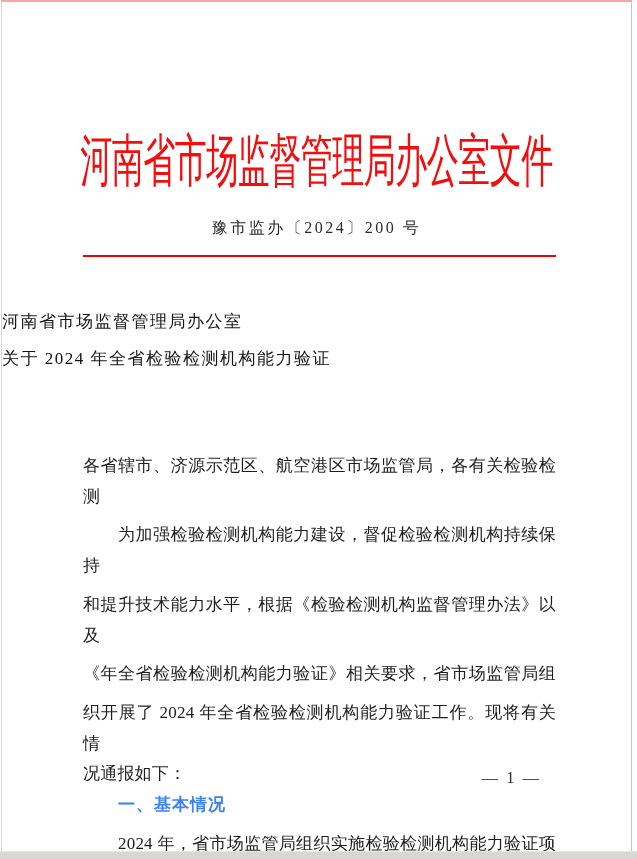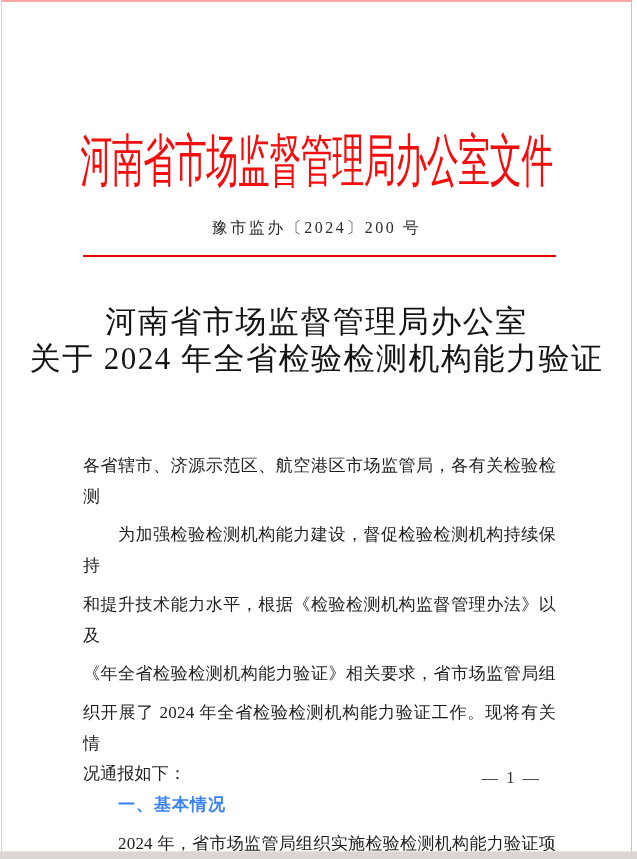--- a/index.html
+++ b/index.html
@@ -58,22 +58,22 @@
   
   .red-line {
     position:absolute; top:253px; left:81px;
     width:473px; height:2px;
     background:#e80505;
   }
 
   
   .title {
     position:absolute; top:301px; left:0; right:0;
-    text-align:center;
-    font-size:31px;
+    text-align:left;
+    font-size:17px;
     line-height:37px;
     letter-spacing:1.5px;
     color:#141414;
     white-space:nowrap;
   }
 
   
   .body {
     position:absolute; top:441px; left:81px;
     width:473px;

